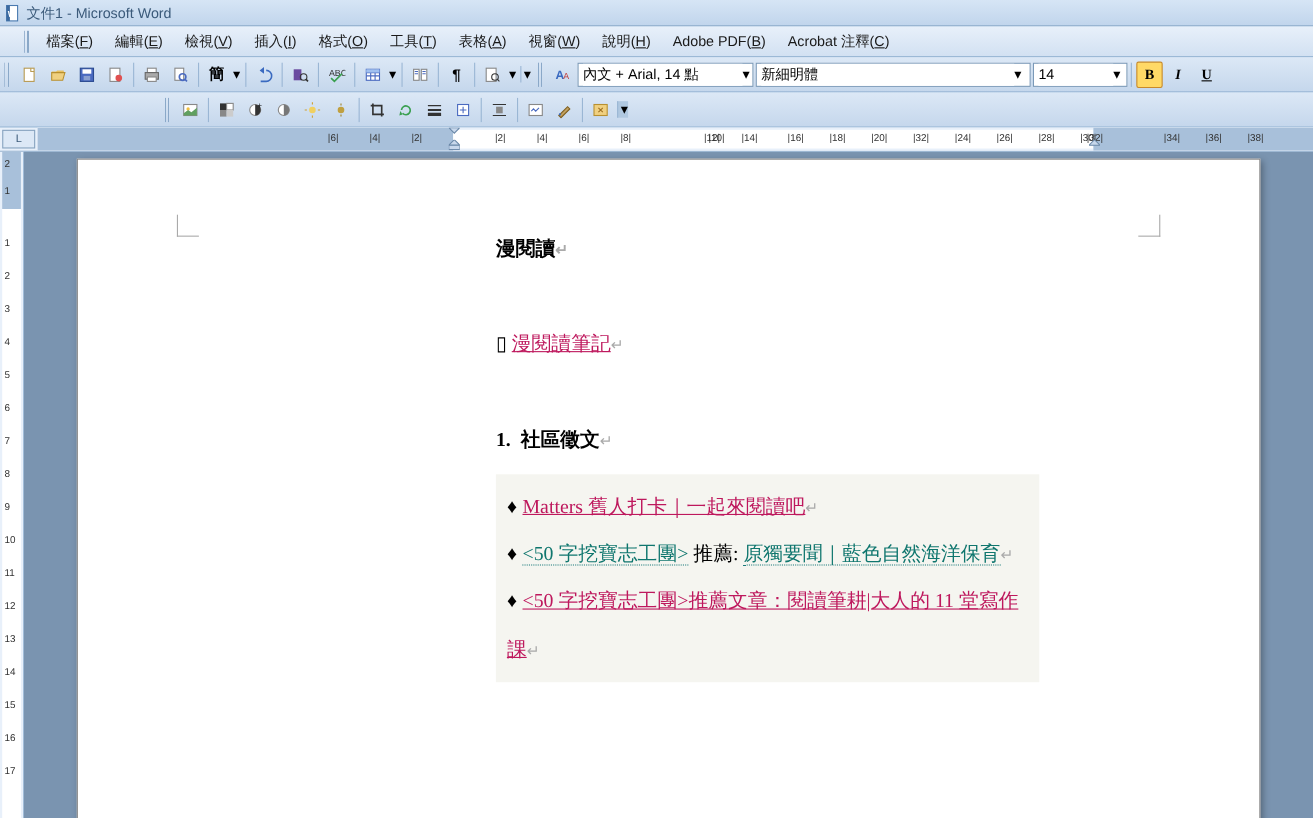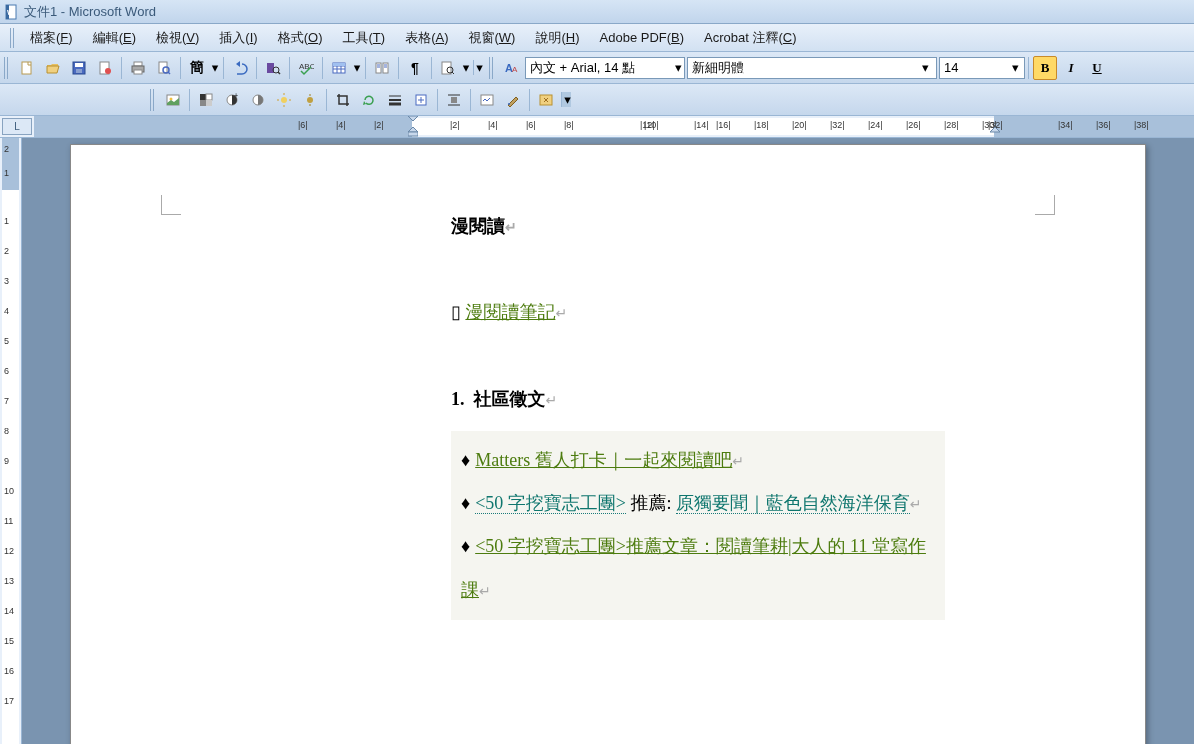--- a/index.html
+++ b/index.html
@@ -2,21 +2,21 @@
 <html><head>
 <meta charset="utf-8">
 <style>
 * { margin: 0; padding: 0; box-sizing: border-box; }
 body { font-family: "Microsoft JhengHei", Arial, sans-serif; font-size: 13px; background: #b8d1e8; overflow: hidden; width: 1194px; height: 744px; }
 
 .titlebar { background: linear-gradient(#d6e5f5, #c1d5ec); height: 24px; display: flex; align-items: center; padding: 0 4px; border-bottom: 1px solid #8aa8c8; }
 .titlebar .doc-icon { width: 16px; height: 16px; margin-right: 4px; display: inline-flex; align-items: center; justify-content: center; }
 .titlebar .title { color: #3b5a7a; font-size: 13px; }
 
-.menubar { background: linear-gradient(#e8f0fa, #d2e1f2); height: 28px; display: flex; align-items: center; padding: 0 10px; border-bottom: 1px solid #9ab6d4; }
+.menubar { background: linear-gradient(#e8f0fa, #d2e1f2); height: 28px; display: flex; align-items: center; padding: 0 22px; border-bottom: 1px solid #9ab6d4; }
 .menubar .grip { width: 6px; height: 20px; background: repeating-linear-gradient(90deg,#8aa8c8 0 1px,transparent 1px 3px); margin-right: 4px; }
 .menubar .menu-item { padding: 4px 10px; cursor: pointer; color: #1a1a1a; }
 .menubar .menu-item u { text-decoration: underline; }
 
 .toolbar { background: linear-gradient(#dce8f6, #c5d7ec); height: 32px; display: flex; align-items: center; padding: 0 4px; border-bottom: 1px solid #9ab6d4; }
 .toolbar .grip { width: 6px; height: 22px; background: repeating-linear-gradient(90deg,#8aa8c8 0 1px,transparent 1px 3px); margin-right: 4px; }
 .toolbar .tbtn { width: 24px; height: 24px; margin: 0 1px; display: inline-flex; align-items: center; justify-content: center; border: 1px solid transparent; cursor: pointer; border-radius: 2px; }
 .toolbar .sep { width: 1px; height: 22px; background: #9ab6d4; margin: 0 3px; }
 .toolbar .drop { width: 10px; display: inline-flex; align-items: center; justify-content: center; cursor: pointer; }
 .toolbar select, .toolbar .combo { height: 22px; font-size: 13px; border: 1px solid #7a99b8; background: #fff; padding: 0 4px; }
@@ -46,21 +46,21 @@
 .doc-area { flex: 1; background: #7a94b0; overflow: auto; position: relative; display: flex; justify-content: center; }
 .page { width: 1076px; background: #fff; margin: 6px 0 0 0; box-shadow: 2px 2px 6px rgba(0,0,0,0.3); position: relative; padding: 60px 100px 20px 100px; border: 1px solid #888; min-height: 1200px; }
 .page .margin-mark { position: absolute; width: 20px; height: 20px; }
 .page .margin-mark.tl { left: 90px; top: 50px; border-left: 1px solid #aaa; border-bottom: 1px solid #aaa; }
 .page .margin-mark.tr { right: 90px; top: 50px; border-right: 1px solid #aaa; border-bottom: 1px solid #aaa; }
 
 .content { font-family: "PMingLiU", "新細明體", serif; font-size: 18px; line-height: 2.4; color: #000; padding-left: 0px; padding-right: 10px; }
 .content .title { font-weight: bold; }
 .content p { margin: 0; }
 .content .para-mark { color: #aaa; font-size: 14px; }
-.content a { color: #4d7c0f; text-decoration: underline; }
+.content a { color: #be185d; text-decoration: underline; }
 .content .link-dotted { color: #0f766e; border-bottom: 1px dotted #1a7a7a; text-decoration: none; }
 .content .box { background: #f5f5f0; padding: 8px 10px; margin-top: 10px; }
 .content .bullet { font-family: Arial; }
 .content .num { font-weight: bold; }
 
 svg { display: block; }
 .icon-sm { width: 16px; height: 16px; }
 </style>
 </head>
 <body>
@@ -334,21 +334,21 @@
     <div class="shade-right" style="width:200px;"></div>
     <span class="tick" style="left:264px;">|<span>6</span>|</span>
     <span class="tick" style="left:302px;">|<span>4</span>|</span>
     <span class="tick" style="left:340px;">|<span>2</span>|</span>
     <span class="tick" style="left:416px;">|<span>2</span>|</span>
     <span class="tick" style="left:454px;">|<span>4</span>|</span>
     <span class="tick" style="left:492px;">|<span>6</span>|</span>
     <span class="tick" style="left:530px;">|<span>8</span>|</span>
     <span class="tick" style="left:568px;padding-left:42px;">|<span>10</span>|</span>
     <span class="tick" style="left:606px;">|<span>12</span>|</span>
-    <span class="tick" style="left:660px;">|<span>14</span>|</span>
+    <span class="tick" style="left:640px;">|<span>14</span>|</span>
     <span class="tick" style="left:682px;text-align:right;">|<span>16</span>|</span>
     <span class="tick" style="left:720px;">|<span>18</span>|</span>
     <span class="tick" style="left:758px;">|<span>20</span>|</span>
     <span class="tick" style="left:796px;">|<span>32</span>|</span>
     <span class="tick" style="left:834px;">|<span>24</span>|</span>
     <span class="tick" style="left:872px;">|<span>26</span>|</span>
     <span class="tick" style="left:910px;">|<span>28</span>|</span>
     <span class="tick" style="left:948px;">|<span>30</span>|</span>
     <span class="tick" style="left:954px;">|<span>32</span>|</span>
     <span class="tick" style="left:1024px;">|<span>34</span>|</span>

